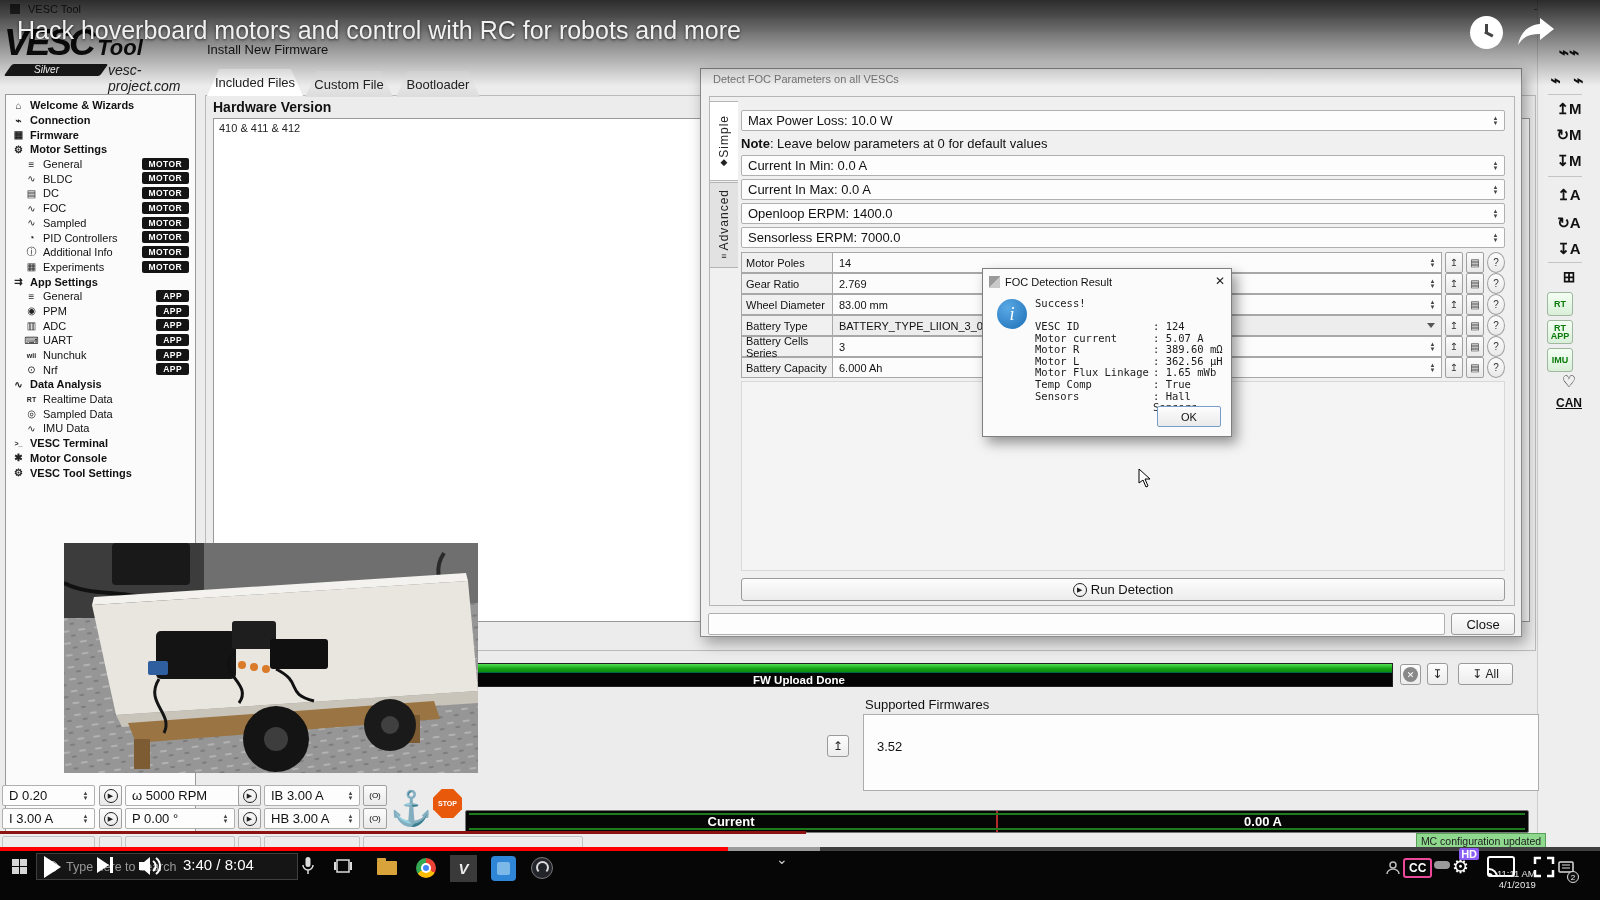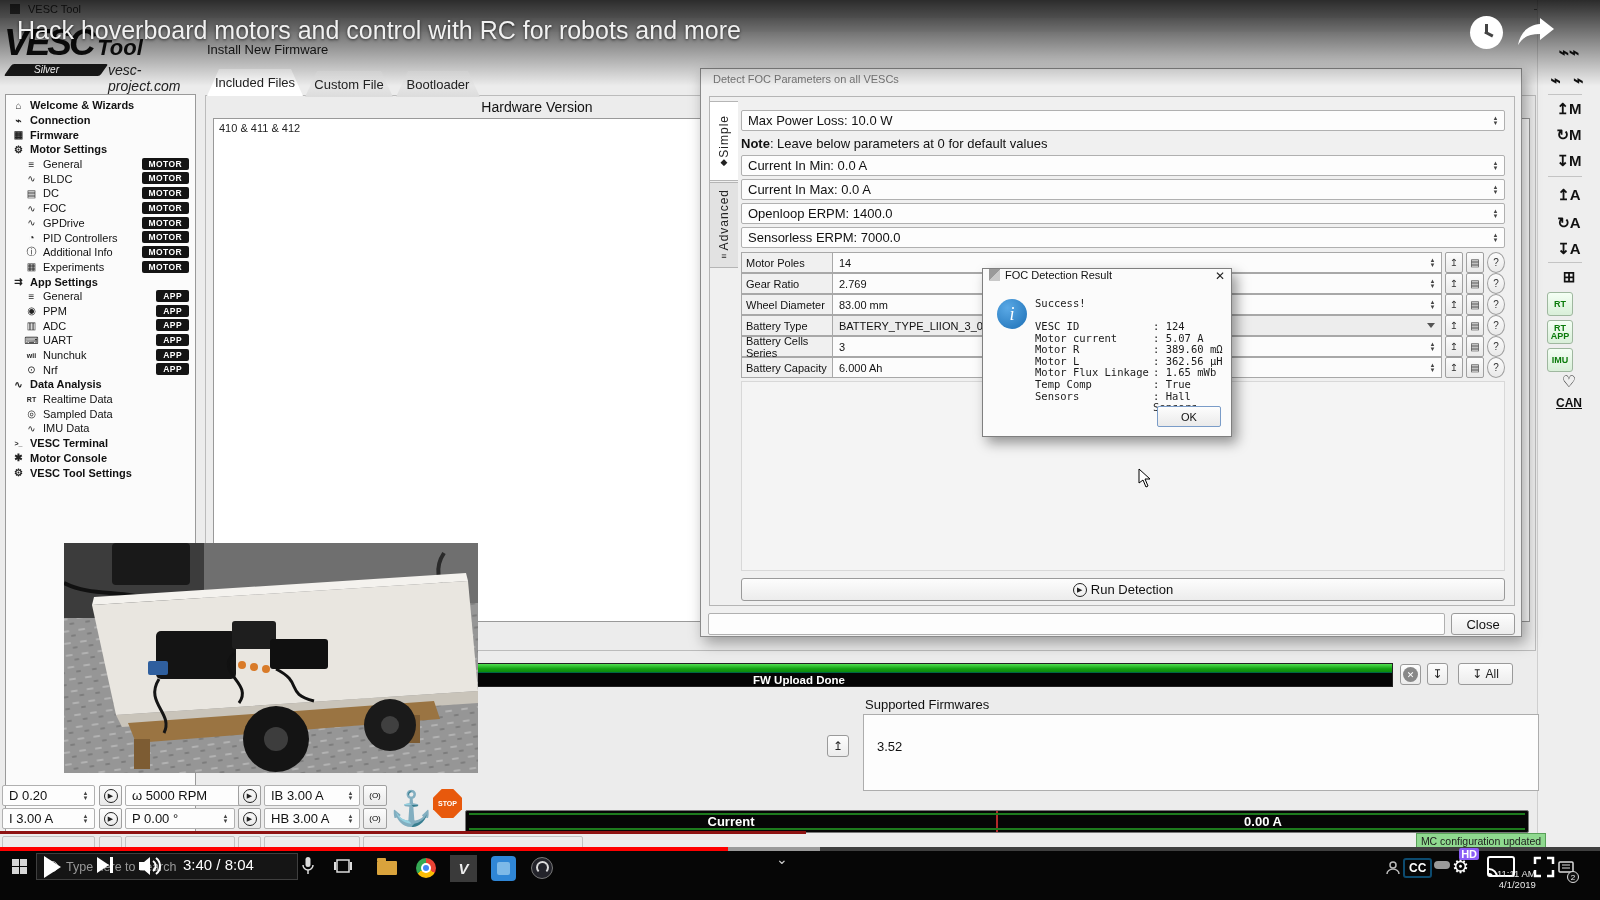--- a/index.html
+++ b/index.html
@@ -29,21 +29,21 @@
   .si{display:flex;align-items:center;height:14.7px;font-size:11px;color:#111;position:relative;padding-left:3px;cursor:default}
   .si.b{font-weight:bold}
   .si.sub{padding-left:16px}
   .si .ic{width:15px;display:inline-block;text-align:center;font-size:10px;margin-right:4px;font-style:normal;flex:0 0 15px;color:#222}
   .si .ic.tiny{font-size:7px;font-weight:bold}
   .bdg{position:absolute;right:4px;top:1px;background:#141414;color:#fff;font-size:8.5px;font-weight:bold;padding:1px 7px;border-radius:2px;letter-spacing:.4px}
 
   
   .tab{position:absolute;height:26px;font-size:13px;color:#222;display:flex;align-items:center;justify-content:center;clip-path:polygon(12px 0,calc(100% - 12px) 0,100% 100%,0 100%);background:linear-gradient(#f2f2f2,#dcdcdc)}
   .tab.active{background:#fff;height:27px;font-weight:normal}
-  .hwlabel{position:absolute;left:213px;top:99px;width:648px;text-align:center;font-weight:normal;font-size:14px;color:#111}
+  .hwlabel{position:absolute;left:213px;top:99px;width:648px;font-weight:bold;font-size:14px;color:#111}
   .hwbox{position:absolute;left:213px;top:118px;width:1317px;height:504px;background:#fff;border:1px solid #999}
   .hwitem{font-size:11px;color:#222;padding:3px 5px}
   .mainframe{position:absolute;left:205px;top:95px;width:1331px;height:556px;border:1px solid #bbb}
 
   
   .rtool{position:absolute;right:0;top:0;width:63px;height:851px;background:#eeeeee;border-left:1px solid #cfcfcf}
   .rt-i{position:absolute;left:8px;width:46px;text-align:center;color:#111;font-size:15px;font-weight:bold}
   .rt-btn{position:absolute;left:9px;width:26px;height:24px;border:1px solid #9fb79f;border-radius:3px;background:linear-gradient(#f4fff4,#d9efd9);color:#0a7a0a;font-size:9px;font-weight:bold;display:flex;flex-direction:column;align-items:center;justify-content:center;line-height:8px}
   .rt-sep{position:absolute;left:10px;width:34px;height:1px;background:#c4c4c4}
 
@@ -59,21 +59,21 @@
   .prow{display:flex;height:21px;margin-bottom:0}
   .plabel{width:92px;border:1px solid #a8a8a8;background:#f0f0f0;font-size:11px;display:flex;align-items:center;padding-left:4px;color:#111}
   .pval{position:relative;flex:1;border:1px solid #a8a8a8;border-left:none;background:#fcfcfc;font-size:11px;display:flex;align-items:center;padding-left:6px;color:#111}
   .pbtn{width:18px;height:21px;border:1px solid #a0a0a0;border-radius:2px;background:linear-gradient(#fcfcfc,#e9e9e9);margin-left:3px;display:flex;align-items:center;justify-content:center;font-size:10px;color:#333}
   .ddarrow{position:absolute;right:6px;top:7px;border-left:4px solid transparent;border-right:4px solid transparent;border-top:5px solid #555}
   .bigbtn{position:absolute;border:1px solid #9a9a9a;border-radius:3px;background:linear-gradient(#fdfdfd,#ececec);display:flex;align-items:center;justify-content:center;font-size:13px;color:#111}
   .playring{display:inline-flex;width:14px;height:14px;border:1px solid #222;border-radius:50%;align-items:center;justify-content:center;font-size:7px;margin-right:4px;color:#222}
 
   
   .rdlg{position:absolute;left:982px;top:268px;width:250px;height:169px;background:#fbfbfb;border:1px solid #7f7f7f;box-shadow:5px 6px 12px rgba(0,0,0,.4)}
-  .rdlg .rtitlebar{position:absolute;left:0;top:0;right:0;height:19px;background:#fbfbfb;font-size:11px;color:#111;display:flex;align-items:flex-start;padding:0 6px}
+  .rdlg .rtitlebar{position:absolute;left:0;top:0;right:0;height:19px;background:#fbfbfb;font-size:11px;color:#111;display:flex;align-items:flex-end;padding:0 6px}
   .rdlg .rico{width:11px;height:12px;background:linear-gradient(135deg,#9a9a9a 0 50%,#c9c9c9 50% 100%);margin-right:5px}
   .rdlg .rclose{margin-left:auto;font-size:12px;color:#222}
   .infoico{position:absolute;left:14px;top:30px;width:30px;height:30px;border-radius:50%;background:radial-gradient(circle at 35% 30%,#5aa9e6,#1c6fb5);color:#fff;font-size:18px;font-style:italic;font-family:"Liberation Serif",serif;display:flex;align-items:center;justify-content:center}
   .rbody{position:absolute;left:52px;top:28px;right:6px;font-family:"DejaVu Sans Mono",monospace;font-size:10.5px;color:#1a1a1a}
   .rrow{display:flex;line-height:11.6px}
   .rrow .rl{width:118px;flex:0 0 118px}
   .okbtn{position:absolute;right:10px;bottom:9px;width:64px;height:21px;border:1px solid #7a9cc8;border-radius:2px;background:linear-gradient(#fdfdfd,#eaeaea);font-size:11px;color:#111;display:flex;align-items:center;justify-content:center}
 
   
   .fwbar{position:absolute;left:205px;top:663px;width:1188px;height:24px;border:1px solid #222}
@@ -122,21 +122,21 @@
   .folder{width:20px;height:14px;background:#dpa;position:relative;background:#d9a33c;border-radius:1px}
   .folder:before{content:"";position:absolute;left:0;top:-3px;width:9px;height:3px;background:#d9a33c;border-radius:1px 1px 0 0}
   .chrome{width:20px;height:20px;border-radius:50%;background:conic-gradient(#ea4335 0 33%,#fbbc05 33% 66%,#34a853 66% 100%);position:relative}
   .chrome:before{content:"";position:absolute;left:5px;top:5px;width:10px;height:10px;border-radius:50%;background:#fff}
   .chrome:after{content:"";position:absolute;left:7px;top:7px;width:6px;height:6px;border-radius:50%;background:#4285f4}
   .vtile{width:27px;height:27px;background:#3a3a3a;color:#eee;font-weight:bold;font-style:italic;font-size:15px;display:flex;align-items:center;justify-content:center}
   .bluetile{width:25px;height:25px;background:#2f86d6;border-radius:4px;position:relative}
   .bluetile:before{content:"";position:absolute;left:6px;top:6px;width:13px;height:13px;background:#7db9e8;border-radius:2px}
   .obs{width:22px;height:22px;border-radius:50%;background:#23232a;border:1px solid #777;position:relative}
   .obs:before{content:"";position:absolute;left:4px;top:3px;width:9px;height:9px;border-radius:50%;border:2px solid #ddd;border-bottom-color:transparent}
-  .ccbtn{border:2px solid #0c4a6e;border-radius:3px;color:#fff;font-weight:bold;font-size:12px;padding:1px 4px}
+  .ccbtn{border:2px solid #ec4899;border-radius:3px;color:#fff;font-weight:bold;font-size:12px;padding:1px 4px}
   .hdbadge{position:absolute;right:-10px;top:-7px;background:#8b5cf6;color:#fff;font-size:11px;font-weight:bold;padding:0 2px;border-radius:2px}
   .traytime{position:absolute;color:#e8e8e8;font-size:9.5px;text-align:right;line-height:11px}
   .badge2{position:absolute;right:-5px;bottom:-4px;width:12px;height:12px;border:1px solid #ddd;border-radius:50%;color:#eee;font-size:8px;display:flex;align-items:center;justify-content:center;background:#111}
 
   .cursor{position:absolute;left:1138px;top:468px}
   .redline{position:absolute;left:0;top:831px;width:806px;height:3px;background:#8e1212}
 </style>
 </head>
 <body>
 
@@ -192,21 +192,21 @@
           <span>DC</span>
           <b class="bdg">MOTOR</b>
         </div>
       <div class="si sub">
           <span class="ic">∿</span>
           <span>FOC</span>
           <b class="bdg">MOTOR</b>
         </div>
       <div class="si sub">
           <span class="ic">∿</span>
-          <span>GPDrive</span>
+          <span>Sampled</span>
           <b class="bdg">MOTOR</b>
         </div>
       <div class="si sub">
           <span class="ic">◔</span>
           <span>PID Controllers</span>
           <b class="bdg">MOTOR</b>
         </div>
       <div class="si sub">
           <span class="ic">ⓘ</span>
           <span>Additional Info</span>

